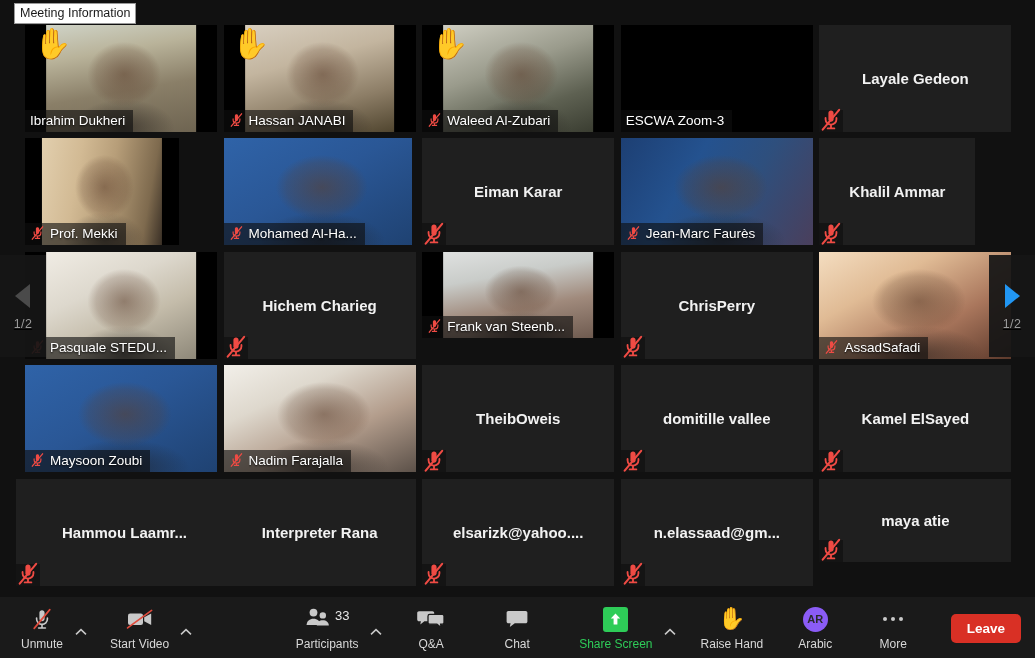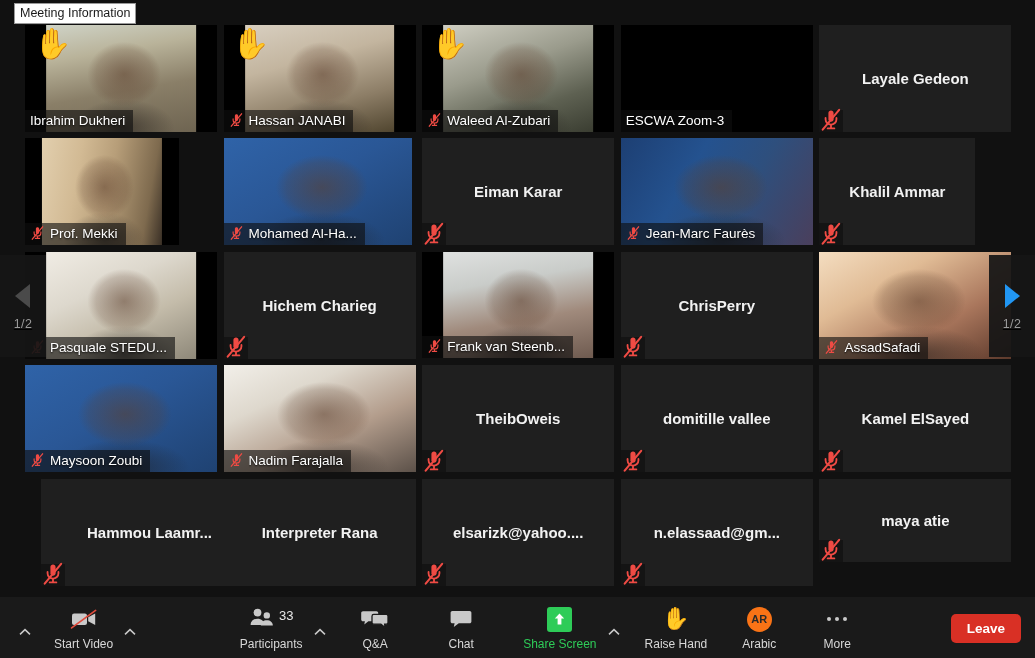--- a/index.html
+++ b/index.html
@@ -221,21 +221,21 @@
     background: #2ecc58;
     border-radius: 3px;
     display: flex;
     align-items: center;
     justify-content: center;
   }
 
   #arabic-avatar {
     width: 25px; height: 25px;
     border-radius: 50%;
-    background: #f97316;
+    background: #8b5cf6;
     color: #2a2a2a;
     font-size: 11px;
     font-weight: bold;
     display: flex;
     align-items: center;
     justify-content: center;
   }
 
   .dots { display: flex; gap: 4px; }
   .dots i { width: 4px; height: 4px; border-radius: 50%; background: #c9c9c9; display: block; }
@@ -427,21 +427,21 @@
         <div class="corner-mute">
           <svg viewBox="0 0 15 17">
             <path d="M7.5 2.2c-.95 0-1.62.68-1.62 1.55v3.85c0 .87.67 1.55 1.62 1.55s1.62-.68 1.62-1.55V3.75C9.12 2.88 8.45 2.2 7.5 2.2z" fill="#ef4b44"></path>
             <path d="M4.1 6.9v.75c0 1.85 1.5 3.35 3.4 3.35s3.4-1.5 3.4-3.35V6.9" stroke="#ef4b44" stroke-width="1.15" fill="none" stroke-linecap="round"></path>
             <line x1="7.5" y1="11.1" x2="7.5" y2="13.4" stroke="#ef4b44" stroke-width="1.15"></line>
             <line x1="5.4" y1="13.4" x2="9.6" y2="13.4" stroke="#ef4b44" stroke-width="1.15" stroke-linecap="round"></line>
             <line x1="2.3" y1="14.2" x2="12.6" y2="1.8" stroke="#ef4b44" stroke-width="1.3" stroke-linecap="round"></line>
           </svg>
         </div>
       </div>
-      <div class="tile" style="left: 422.2px; top: 251.8px; width: 192px; height: 106px;">
+      <div class="tile" style="left: 422.2px; top: 251.8px; width: 192px; height: 86px;">
         <div class="vid">
           <div class="vidinner" style="width: 78%; background-image: radial-gradient(34% 42% at 52% 46%, rgba(92, 62, 44, 0.55) 0%, rgba(92, 62, 44, 0.22) 55%, rgba(0, 0, 0, 0) 72%), radial-gradient(48% 38% at 52% 96%, rgba(30, 26, 24, 0.55) 0%, rgba(30, 26, 24, 0) 70%), linear-gradient(170deg, rgb(223, 225, 224) 0%, rgb(201, 204, 201) 30%, rgb(160, 138, 124) 62%, rgb(111, 91, 80) 100%);"></div>
         </div>
         <div class="namebar">
           <span class="mic-muted">
             <svg viewBox="0 0 15 17">
               <path d="M7.5 2.2c-.95 0-1.62.68-1.62 1.55v3.85c0 .87.67 1.55 1.62 1.55s1.62-.68 1.62-1.55V3.75C9.12 2.88 8.45 2.2 7.5 2.2z" fill="#ef4b44"></path>
               <path d="M4.1 6.9v.75c0 1.85 1.5 3.35 3.4 3.35s3.4-1.5 3.4-3.35V6.9" stroke="#ef4b44" stroke-width="1.15" fill="none" stroke-linecap="round"></path>
               <line x1="7.5" y1="11.1" x2="7.5" y2="13.4" stroke="#ef4b44" stroke-width="1.15"></line>
               <line x1="5.4" y1="13.4" x2="9.6" y2="13.4" stroke="#ef4b44" stroke-width="1.15" stroke-linecap="round"></line>
@@ -543,21 +543,21 @@
         <div class="corner-mute">
           <svg viewBox="0 0 15 17">
             <path d="M7.5 2.2c-.95 0-1.62.68-1.62 1.55v3.85c0 .87.67 1.55 1.62 1.55s1.62-.68 1.62-1.55V3.75C9.12 2.88 8.45 2.2 7.5 2.2z" fill="#ef4b44"></path>
             <path d="M4.1 6.9v.75c0 1.85 1.5 3.35 3.4 3.35s3.4-1.5 3.4-3.35V6.9" stroke="#ef4b44" stroke-width="1.15" fill="none" stroke-linecap="round"></path>
             <line x1="7.5" y1="11.1" x2="7.5" y2="13.4" stroke="#ef4b44" stroke-width="1.15"></line>
             <line x1="5.4" y1="13.4" x2="9.6" y2="13.4" stroke="#ef4b44" stroke-width="1.15" stroke-linecap="round"></line>
             <line x1="2.3" y1="14.2" x2="12.6" y2="1.8" stroke="#ef4b44" stroke-width="1.3" stroke-linecap="round"></line>
           </svg>
         </div>
       </div>
-      <div class="tile" style="left: 41px; top: 478.6px; width: 217px; height: 107px;">
+      <div class="tile" style="left: 16px; top: 478.6px; width: 217px; height: 107px;">
         <div class="centername">Hammou  Laamr...</div>
         <div class="corner-mute">
           <svg viewBox="0 0 15 17">
             <path d="M7.5 2.2c-.95 0-1.62.68-1.62 1.55v3.85c0 .87.67 1.55 1.62 1.55s1.62-.68 1.62-1.55V3.75C9.12 2.88 8.45 2.2 7.5 2.2z" fill="#ef4b44"></path>
             <path d="M4.1 6.9v.75c0 1.85 1.5 3.35 3.4 3.35s3.4-1.5 3.4-3.35V6.9" stroke="#ef4b44" stroke-width="1.15" fill="none" stroke-linecap="round"></path>
             <line x1="7.5" y1="11.1" x2="7.5" y2="13.4" stroke="#ef4b44" stroke-width="1.15"></line>
             <line x1="5.4" y1="13.4" x2="9.6" y2="13.4" stroke="#ef4b44" stroke-width="1.15" stroke-linecap="round"></line>
             <line x1="2.3" y1="14.2" x2="12.6" y2="1.8" stroke="#ef4b44" stroke-width="1.3" stroke-linecap="round"></line>
           </svg>
         </div>
@@ -617,20 +617,32 @@
       <svg viewBox="0 0 22 28">
           <polygon points="4,2 4,26 19,14" fill="#2196f3"></polygon>
         </svg>
     </span>
     <span class="pg">1/2</span>
   </div>
 
   <div id="toolbar">
 
     <div class="tb-group" style="margin-left:14px;">
+      <div class="tb-item">
+        <div class="tb-ico">
+          <svg width="24" height="24" viewBox="0 0 24 24">
+            <path d="M12 3.2c-1.5 0-2.6 1.1-2.6 2.5v6.1c0 1.4 1.1 2.5 2.6 2.5s2.6-1.1 2.6-2.5V5.7c0-1.4-1.1-2.5-2.6-2.5z" fill="#c9c9c9"></path>
+            <path d="M6.6 11.1v1c0 2.9 2.4 5.3 5.4 5.3s5.4-2.4 5.4-5.3v-1" stroke="#c9c9c9" stroke-width="1.6" fill="none" stroke-linecap="round"></path>
+            <line x1="12" y1="17.6" x2="12" y2="21" stroke="#c9c9c9" stroke-width="1.6"></line>
+            <line x1="8.6" y1="21" x2="15.4" y2="21" stroke="#c9c9c9" stroke-width="1.6" stroke-linecap="round"></line>
+            <line x1="4.2" y1="21.4" x2="19.8" y2="2.6" stroke="#e04b3c" stroke-width="1.7" stroke-linecap="round"></line>
+          </svg>
+        </div>
+        <div class="tb-lbl">Unmute</div>
+      </div>
       <div class="caret">
         <svg width="12" height="8" viewBox="0 0 12 8">
             <polyline points="1,6.4 6,1.6 11,6.4" stroke="#c9c9c9" stroke-width="1.5" fill="none"></polyline>
           </svg>
       </div>
     </div>
 
     <div class="tb-group" style="margin-left:12px;">
       <div class="tb-item">
         <div class="tb-ico">

